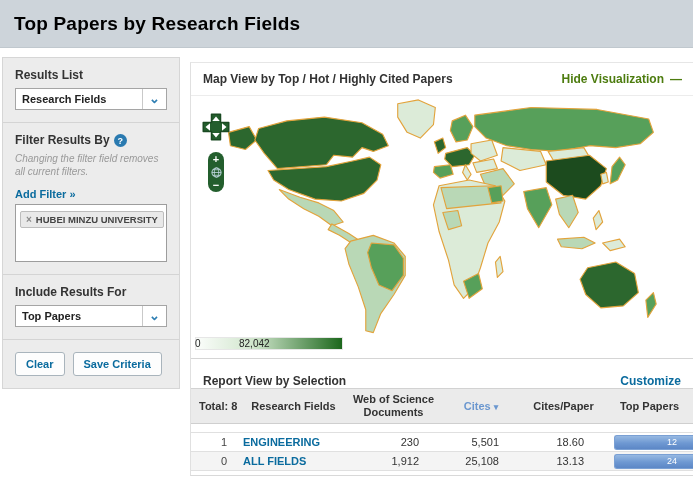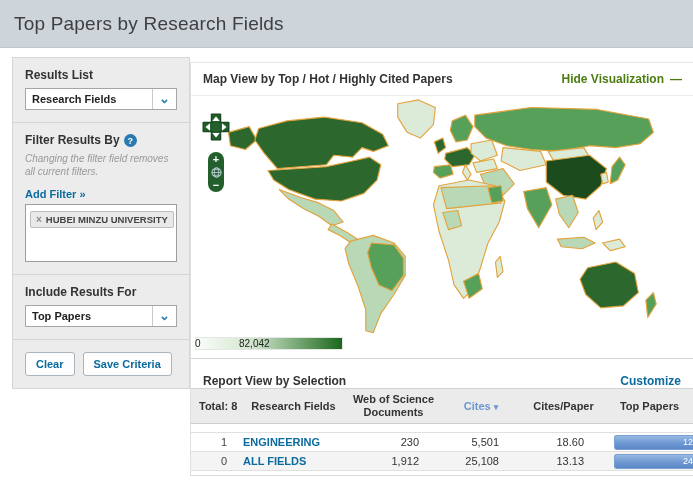--- a/index.html
+++ b/index.html
@@ -2,26 +2,26 @@
 <html><head>
 <meta charset="utf-8">
 <style>
   * { margin:0; padding:0; box-sizing:border-box; }
   html,body { width:693px; height:482px; overflow:hidden; background:#fff;
               font-family:"Liberation Sans", sans-serif; color:#333; }
 
   
   .titlebar { height:48px; background:#cdd4da; border-bottom:1px solid #c0c8ce;
               display:flex; align-items:center; padding-left:14px; }
-  .titlebar h1 { font-size:19px; font-weight:normal; color:#404040; letter-spacing:0.2px;text-align:right; }
+  .titlebar h1 { font-size:19px; font-weight:bold; color:#000000; letter-spacing:0.2px;text-align:right; }
 
   .content { position:relative; width:693px; height:434px; }
 
   
-  .sidebar { position:absolute; left:12px; top:9px; width:178px;
+  .sidebar { position:absolute; left:2px; top:9px; width:178px;
              background:#ececec; border:1px solid #d6d6d6; }
   .side-section { padding:10px 12px 12px 12px; border-bottom:1px solid #d4d4d4; }
   .side-section:last-child { border-bottom:none; }
   .side-label { font-size:12px; font-weight:bold; color:#333; margin-bottom:6px; }
   .dropdown { display:flex; align-items:stretch; background:#fff; border:1px solid #a5a5a5;
               height:22px; cursor:pointer; }
   .dropdown .dd-value { flex:1; font-size:11px; font-weight:bold; color:#222;
                         display:flex; align-items:center; padding-left:6px; }
   .dropdown .dd-arrow { width:24px; border-left:1px solid #c9c9c9; color:#2f7fb3;
                         font-size:13px; font-weight:bold; display:flex;
@@ -96,21 +96,21 @@
   tbody tr.data-row:last-child { border-bottom:1px solid #e0e0e0; }
   tbody tr.row-alt { background:#f4f4f4; }
   td { font-size:11px; padding:1px 2px; }
   td.rank { text-align:right; padding-right:14px; color:#444; }
   td.field a { color:#0a6b9e; font-weight:bold; text-decoration:none; cursor:pointer; }
   td.num { text-align:right; padding-right:22px; color:#333; }
   td.bar-cell { padding:1px 0 1px 8px; }
   .bar { height:15px; background:linear-gradient(#97b9e2,#6e98d2 55%,#5c87c6);
          border:1px solid #7aa0d4; border-right:none; border-radius:3px 0 0 3px;
          display:flex; align-items:center; justify-content:flex-end;
-         color:#fff; font-size:9px; padding-right:0; }
+         color:#fff; font-size:9px; padding-right:16px; }
 </style>
 </head>
 <body>
 
 <div class="titlebar">
   <h1>Top Papers by Research Fields</h1>
 </div>
 
 <div class="content">
 

